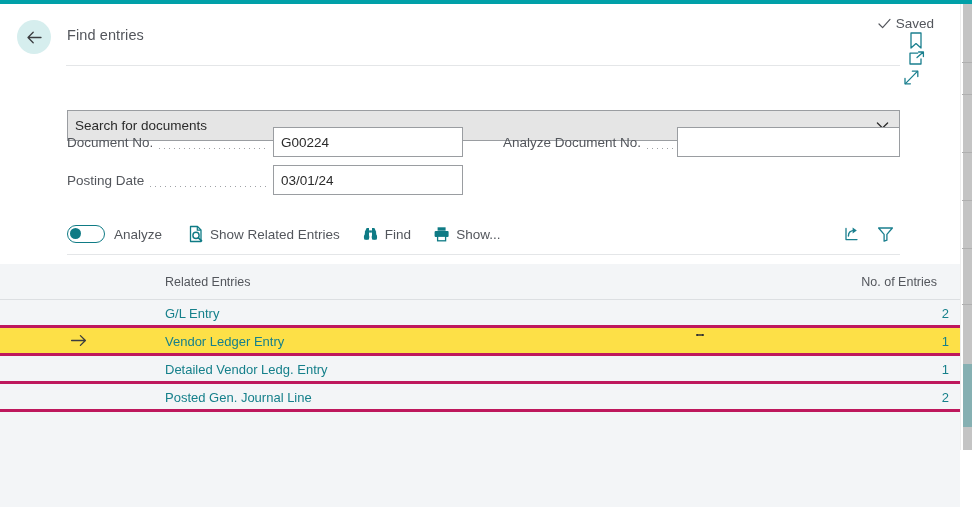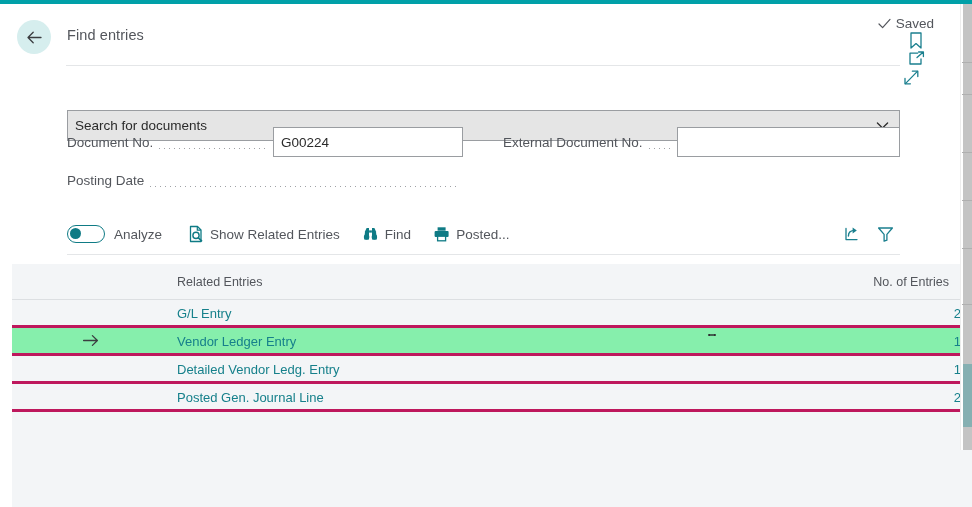--- a/index.html
+++ b/index.html
@@ -230,21 +230,20 @@
     background: #e4e6e8;
   }
 
   
   .grid-area {
     position: absolute;
     left: 0; top: 264px;
     width: 960px;
     height: 243px;
     background: #f3f5f7;
-    margin-left: 12px;
   }
 
   .grid-header {
     position: relative;
     height: 36px;
     border-bottom: 1px solid #dcdfe2;
   }
   .grid-header .col-name {
     position: absolute;
     left: 165px; top: 11px;
@@ -257,21 +256,21 @@
     font-size: 12.5px;
     color: #53565c;
   }
 
   .grid-row {
     position: relative;
     height: 28px;
     border-bottom: 3px solid #be185d;
     cursor: pointer;
   }
-  .grid-row.selected { background: #86efac; }
+  .grid-row.selected { background: #fde047; }
 
   .row-arrow {
     position: absolute;
     left: 70px; top: 5px;
     width: 18px;
     display: none;
     color: #3b3d40;
   }
   .grid-row.selected .row-arrow { display: block; }
 
@@ -401,24 +400,25 @@
 
     <div class="field" id="field-docno">
       <span class="field-label">Document No.</span>
       <span class="dotfill"></span>
       <input class="field-input" type="text" value="G00224" style="">
     </div>
 
     <div class="field" id="field-postdate">
       <span class="field-label">Posting Date</span>
       <span class="dotfill"></span>
+      <input class="field-input" type="text" value="03/01/24" style="">
     </div>
 
     <div class="field" id="field-extdocno">
-      <span class="field-label">External Document No.</span>
+      <span class="field-label">Analyze Document No.</span>
       <span class="dotfill"></span>
       <input class="field-input" type="text" value="" style="">
     </div>
 
     <div class="toolbar">
 
       <div class="toggle-switch">
         <div class="toggle-knob"></div>
       </div>
       <div class="tb-item" id="tb-analyze">
@@ -451,21 +451,21 @@
       </div>
 
       <div class="tb-item">
         <span class="tb-ico">
           <svg width="17" height="16" viewBox="0 0 17 16">
             <rect x="4.6" y="1.3" width="8" height="3.4" fill="#0f7b85"></rect>
             <rect x="1.6" y="4.9" width="14" height="6" rx="1" fill="#0f7b85"></rect>
             <rect x="4.6" y="10.2" width="8" height="4.6" fill="#ffffff" stroke="#0f7b85" stroke-width="1.3"></rect>
           </svg>
         </span>
-        <span>Posted...</span>
+        <span>Show...</span>
       </div>
 
       <div class="toolbar-spacer"></div>
 
       <div class="tb-right-icon">
         <svg width="19" height="18" viewBox="0 0 19 18">
           <path d="M4 3.4 V14.6 H15" fill="none" stroke="#1a7f8e" stroke-width="1.3" stroke-linecap="round" stroke-linejoin="round"></path>
           <path d="M6.4 11 C6.4 7 9 5.4 13 5.4" fill="none" stroke="#1a7f8e" stroke-width="1.4" stroke-linecap="round"></path>
           <path d="M10.6 2.4 L14.8 5.4 L10.6 8.4 Z" fill="#1a7f8e"></path>
         </svg>

